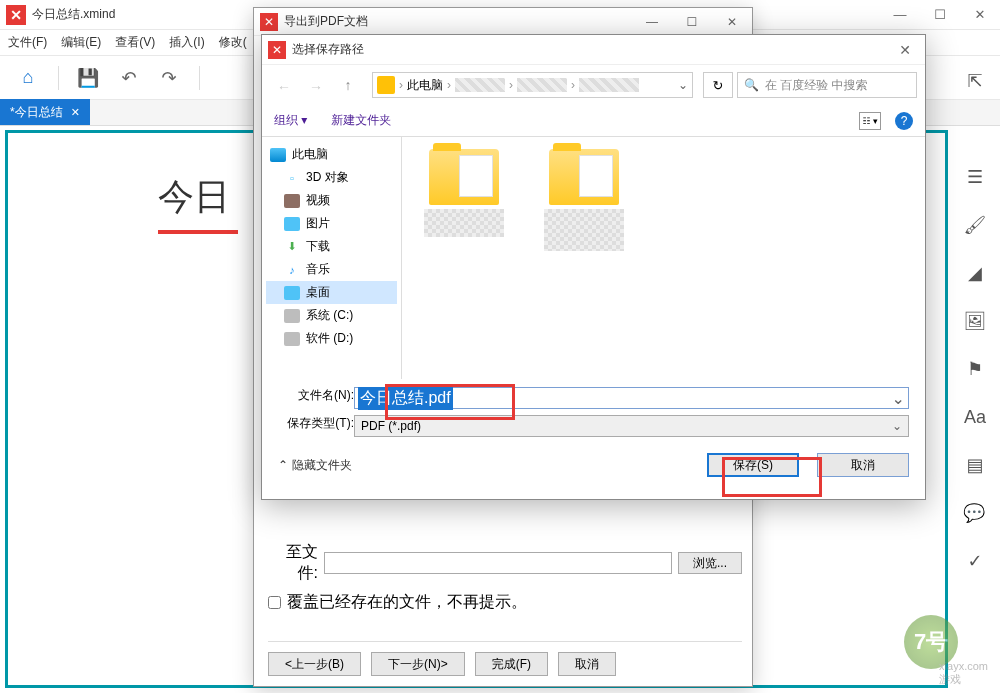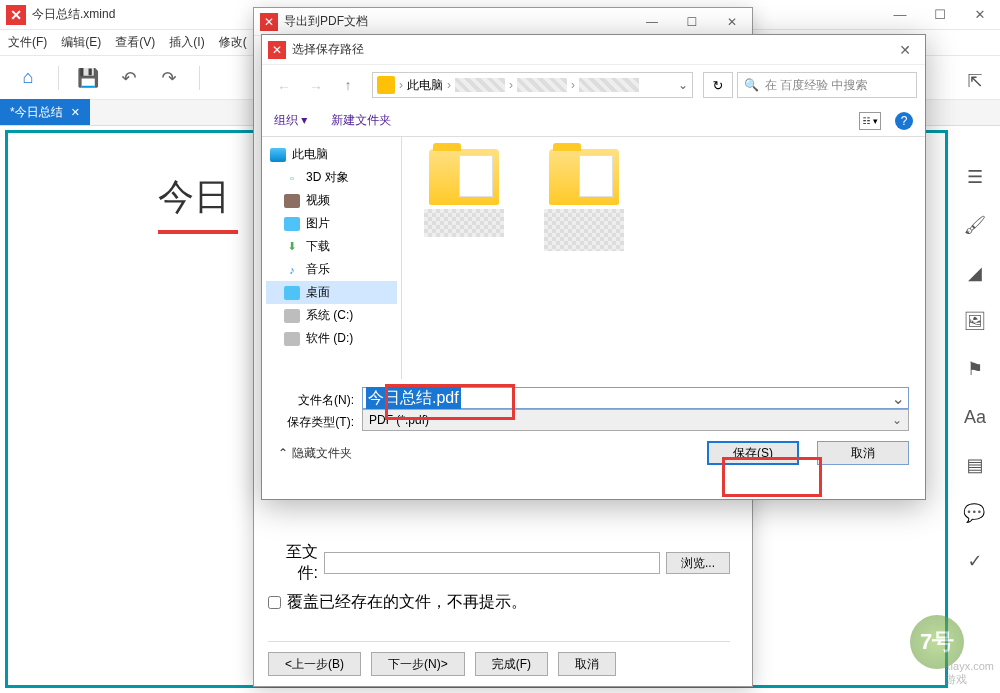--- a/index.html
+++ b/index.html
@@ -35,21 +35,21 @@
 
 
 .pdf-dialog { position: absolute; left: 253px; top: 7px; width: 500px; height: 680px; background: #fff; border: 1px solid #999; box-shadow: 0 4px 20px rgba(0,0,0,0.2); }
 .pdf-titlebar { height: 28px; background: #fff; display: flex; align-items: center; border-bottom: 1px solid #eee; }
 .pdf-titlebar .icon-box { width: 18px; height: 18px; background: #e53935; margin: 0 6px; display: flex; align-items: center; justify-content: center; color: #fff; font-size: 12px; }
 .pdf-titlebar .title-text { font-size: 12px; color: #333; }
 .pdf-titlebar .win-controls { margin-left: auto; display: flex; }
 .pdf-titlebar .win-controls span { width: 40px; height: 28px; display: flex; align-items: center; justify-content: center; color: #666; font-size: 12px; cursor: pointer; }
 
 .pdf-body { padding: 20px 14px; font-size: 12px; color: #333; }
-.pdf-bottom { position: absolute; bottom: 10px; left: 14px; right: 22px; }
+.pdf-bottom { position: absolute; bottom: 10px; left: 14px; right: 10px; }
 .pdf-row { display: flex; align-items: center; gap: 6px; margin-bottom: 8px; }
 .pdf-row .label { width: 50px; text-align: right; }
 .pdf-row input[type="text"] { flex: 1; height: 22px; border: 1px solid #aaa; padding: 0 4px; font-size: 12px; }
 .pdf-row button { height: 22px; padding: 0 14px; border: 1px solid #aaa; background: #e8e8e8; font-size: 12px; cursor: pointer; }
 .pdf-checkbox-row { display: flex; align-items: center; gap: 6px; margin-bottom: 28px; }
 .pdf-buttons { display: flex; gap: 10px; }
 .pdf-buttons button { height: 24px; padding: 0 16px; border: 1px solid #aaa; background: #e8e8e8; font-size: 12px; cursor: pointer; }
 
 
 .save-dialog { position: absolute; left: 261px; top: 34px; width: 665px; height: 466px; background: #fff; border: 1px solid #888; box-shadow: 0 6px 30px rgba(0,0,0,0.3); }
@@ -92,32 +92,32 @@
 
 .file-panel { flex: 1; padding: 12px; display: flex; gap: 20px; align-items: flex-start; }
 .folder-item { width: 100px; display: flex; flex-direction: column; align-items: center; gap: 4px; cursor: pointer; }
 .folder-icon { width: 70px; height: 56px; background: linear-gradient(#ffe082, #ffca28); border-radius: 4px 4px 2px 2px; position: relative; }
 .folder-icon::before { content: ""; position: absolute; top: -6px; left: 4px; width: 28px; height: 8px; background: #ffca28; border-radius: 3px 3px 0 0; }
 .folder-icon::after { content: ""; position: absolute; top: 6px; right: 6px; width: 32px; height: 40px; background: #fff; border: 1px solid #e0e0e0; }
 .folder-label { font-size: 11px; text-align: center; }
 .folder-label.pixelated-lbl { width: 80px; height: 28px; background: repeating-conic-gradient(#ddd 0 25%, #eee 0 50%) 0 0/8px 8px; }
 
 .save-footer { padding: 8px 16px 14px; }
-.footer-row { display: flex; align-items: flex-end; gap: 8px; }
+.footer-row { display: flex; align-items: flex-start; gap: 0; margin-bottom: 6px; }
 .footer-row .flabel { width: 76px; text-align: right; font-size: 12px; }
 .filename-selected { background: #1976d2; color: #fff; padding: 1px 2px; }
 .red-box { border: 3px solid #e53935; position: absolute; pointer-events: none; }
 
 .footer-actions { display: flex; align-items: center; padding-top: 10px; }
 .hide-folders { font-size: 12px; color: #333; cursor: pointer; display: flex; align-items: center; gap: 4px; }
 .footer-buttons { margin-left: auto; display: flex; gap: 18px; }
 .footer-buttons button { width: 92px; height: 24px; border: 1px solid #7a9fd4; background: #e8e8e8; font-size: 12px; cursor: pointer; }
 .footer-buttons button.primary { border: 2px solid #1976d2; }
 
-.watermark { position: absolute; right: 6px; bottom: 6px; width: 170px; height: 80px; opacity: 0.55; display: flex; align-items: center; justify-content: flex-end; font-size: 11px; color: #888; flex-direction: column; gap: 2px; }
+.watermark { position: absolute; right: 12px; bottom: 6px; width: 170px; height: 80px; opacity: 0.55; display: flex; align-items: center; justify-content: flex-end; font-size: 11px; color: #888; flex-direction: column; gap: 2px; }
 .watermark .logo-circle { width: 54px; height: 54px; border-radius: 50%; background: radial-gradient(#8bc34a, #558b2f); display: flex; align-items: center; justify-content: center; color: #fff; font-size: 22px; font-weight: bold; position: absolute; right: 30px; bottom: 18px; }
 .watermark .txt { position: absolute; bottom: 0; right: 0; }
 </style>
 </head>
 <body>
 
 <div class="main-window">
   <div class="main-titlebar">
     <div class="icon-box">✕</div>
     <span class="title-text">今日总结.xmind</span>

